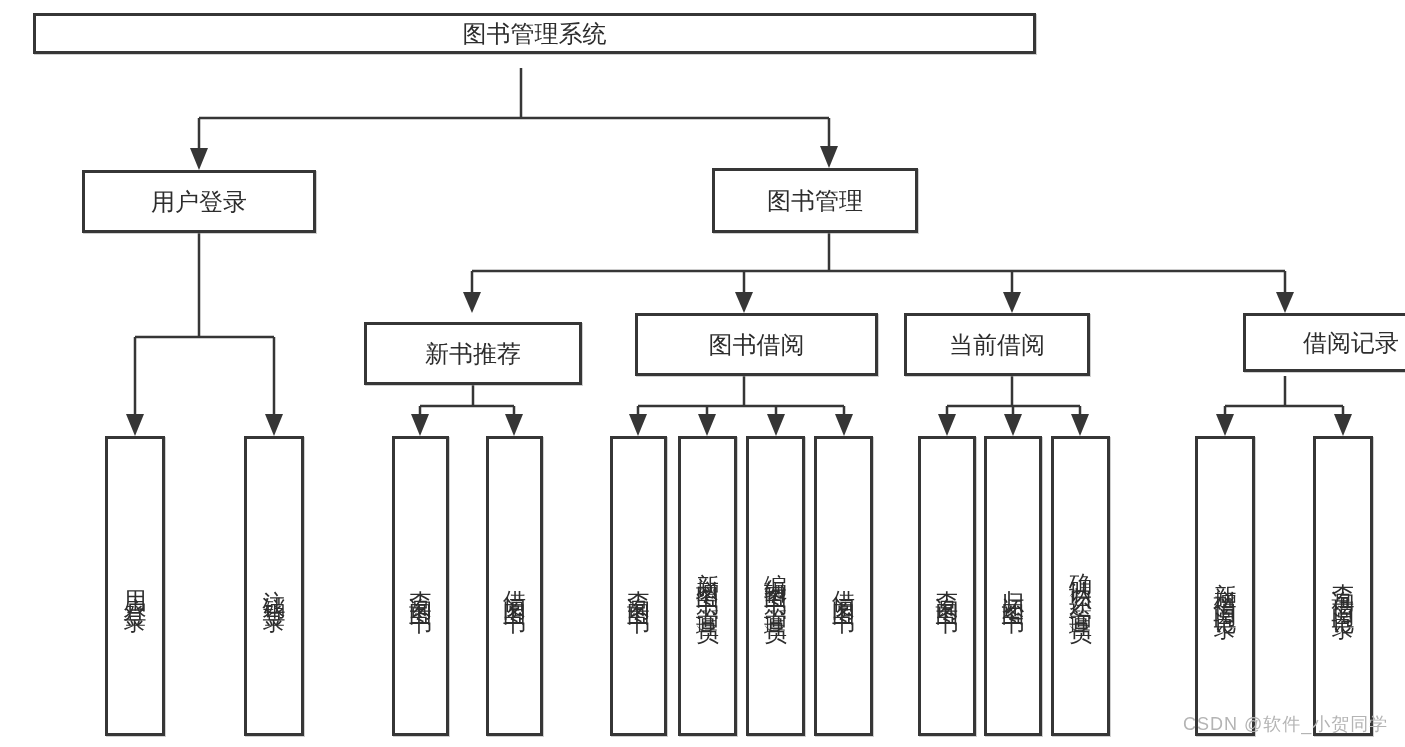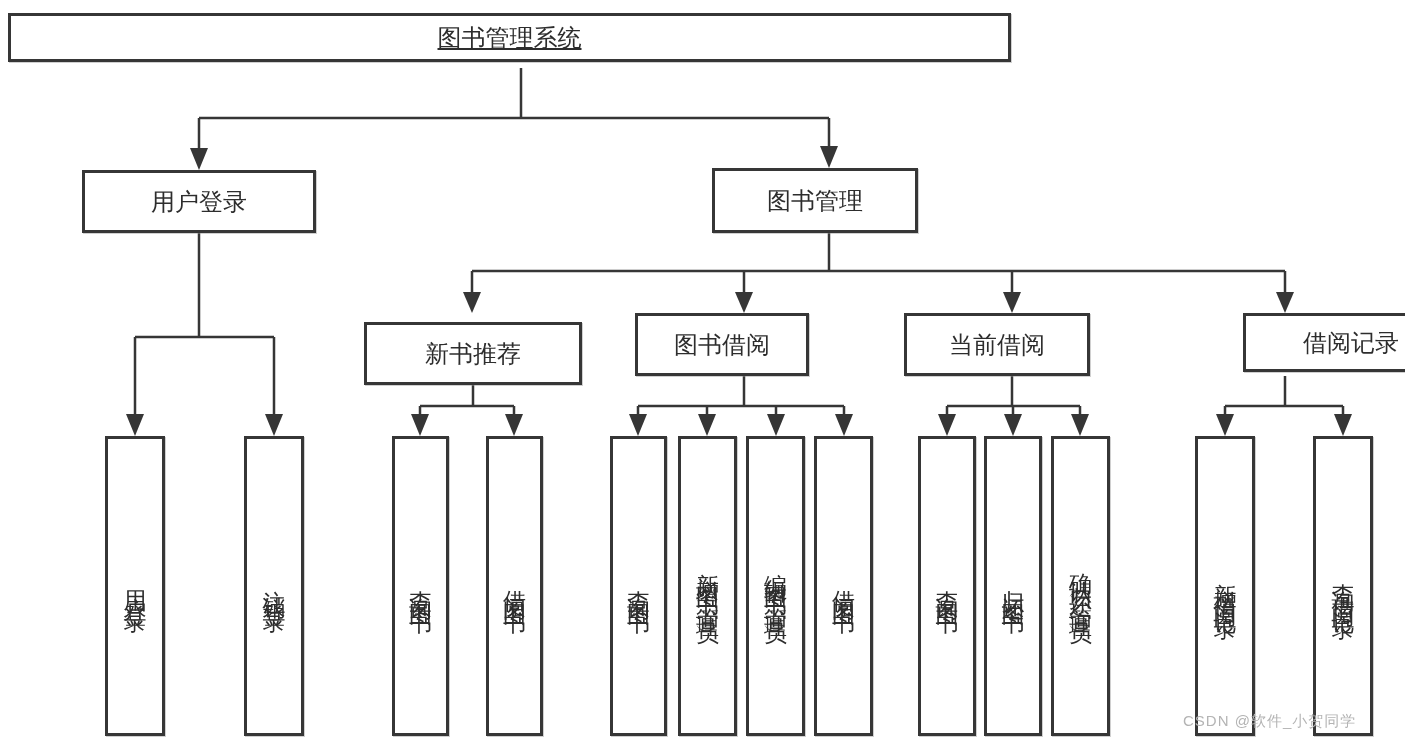--- a/index.html
+++ b/index.html
@@ -13,21 +13,21 @@
     display:flex;align-items:center;justify-content:center;
     box-shadow:1px 1px 0 rgba(150,150,150,0.45);
   }
   .hbox{font-size:24px;}
   .hbox span{white-space:nowrap;}
   .vbox .vtext{
     writing-mode:vertical-rl;text-orientation:mixed;
     font-size:23px;line-height:1;letter-spacing:7px;
   }
   .watermark{
-    position:absolute;left:1183px;top:712px;font-size:15px;color:#b4b4b4;
+    position:absolute;left:1183px;top:712px;font-size:18px;color:#b4b4b4;
     white-space:nowrap;z-index:5;letter-spacing:1px;
   }
 </style>
 </head>
 <body>
 
 <div class="canvas">
 
   <svg class="connectors" width="1405" height="747" viewBox="0 0 1405 747">
     <g stroke="#363636" stroke-width="2.5" fill="none">
@@ -69,42 +69,42 @@
 
       <polygon points="938,414 956,414 947,436"></polygon>
       <polygon points="1004,414 1022,414 1013,436"></polygon>
       <polygon points="1071,414 1089,414 1080,436"></polygon>
 
       <polygon points="1216,414 1234,414 1225,436"></polygon>
       <polygon points="1334,414 1352,414 1343,436"></polygon>
     </g>
   </svg>
 
-  <div class="hbox" style="left:8px;top:13px;width:1003px;height:49px;text-decoration:underline;">
+  <div class="hbox" style="left:33px;top:13px;width:1003px;height:41px;">
     <span>图书管理系统</span>
   </div>
 
   <div class="hbox" style="left:82px;top:170px;width:234px;height:63px;">
     <span>用户登录</span>
   </div>
   <div class="hbox" style="left:712px;top:168px;width:206px;height:65px;">
     <span>图书管理</span>
   </div>
 
   <div class="vbox" style="left:105px;top:436px;width:60px;height:300px;">
     <span class="vtext">用户登录</span>
   </div>
   <div class="vbox" style="left:244px;top:436px;width:60px;height:300px;">
     <span class="vtext">注销登录</span>
   </div>
 
   <div class="hbox" style="left:364px;top:322px;width:218px;height:63px;">
     <span>新书推荐</span>
   </div>
-  <div class="hbox" style="left:635px;top:313px;width:174px;height:63px;">
+  <div class="hbox" style="left:635px;top:313px;width:243px;height:63px;">
     <span>图书借阅</span>
   </div>
   <div class="hbox" style="left:904px;top:313px;width:186px;height:63px;">
     <span>当前借阅</span>
   </div>
   <div class="hbox" style="left:1243px;top:313px;width:216px;height:59px;">
     <span>借阅记录</span>
   </div>
 
   <div class="vbox" style="left:392px;top:436px;width:57px;height:300px;">

